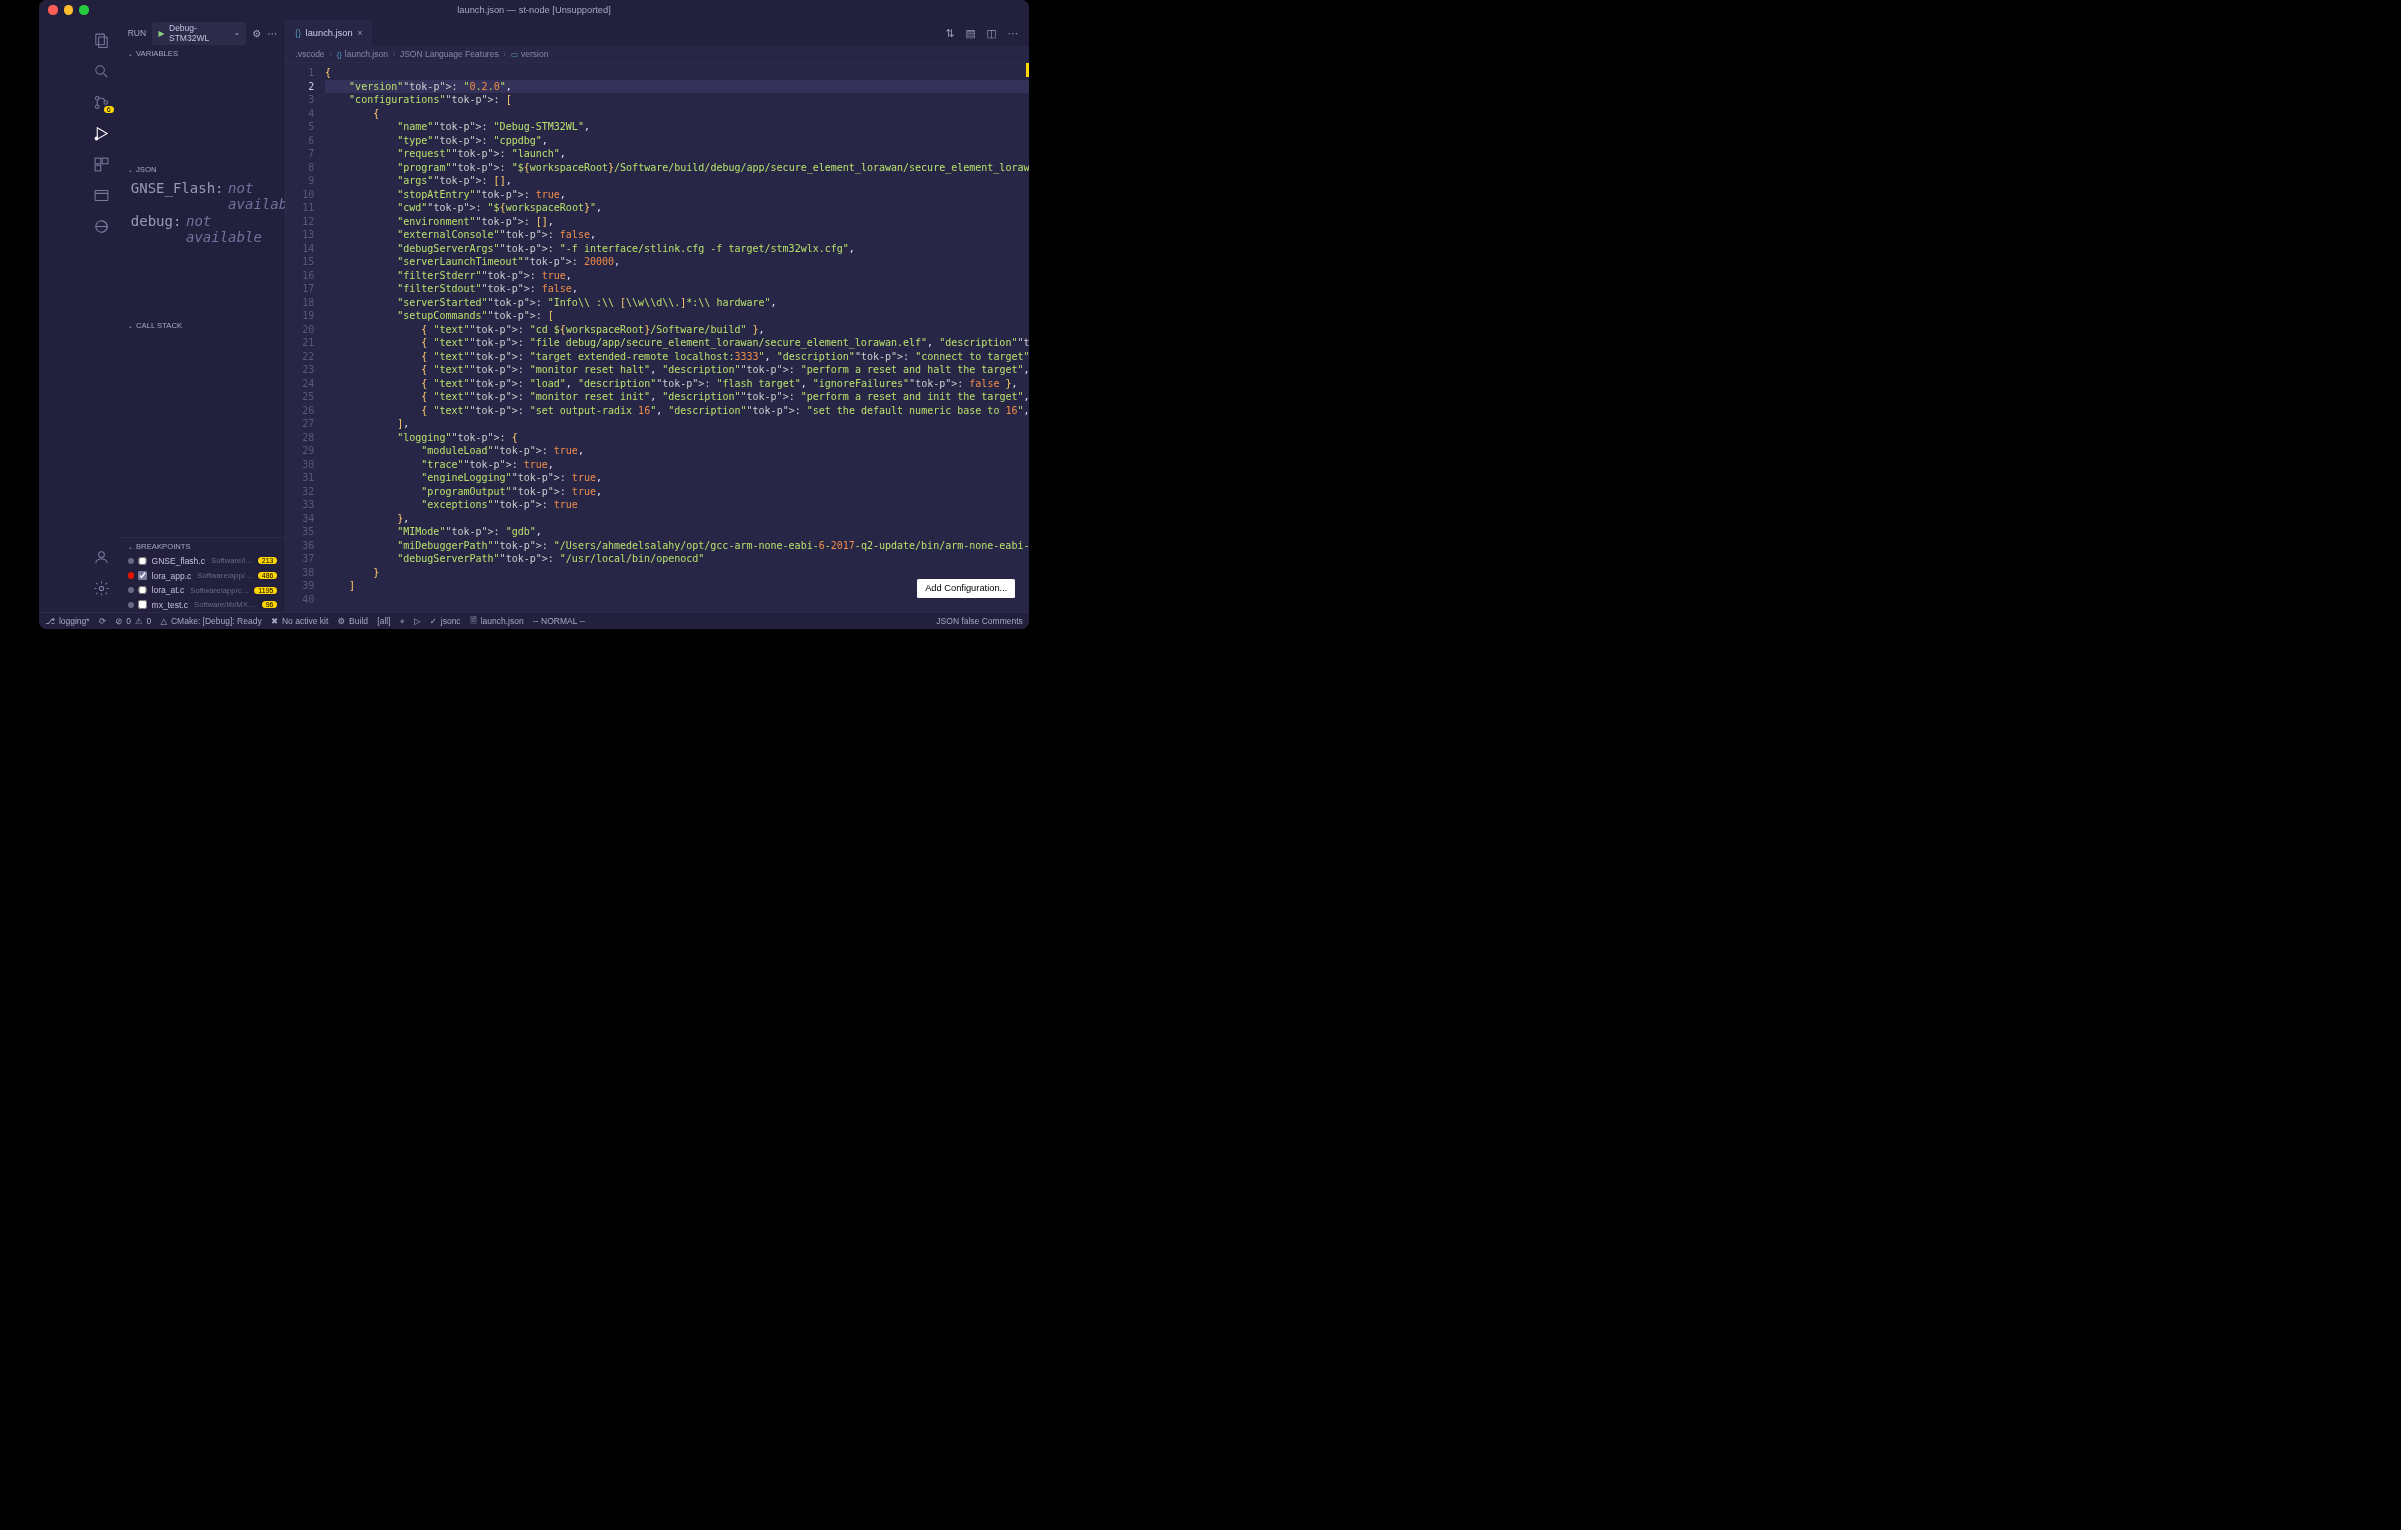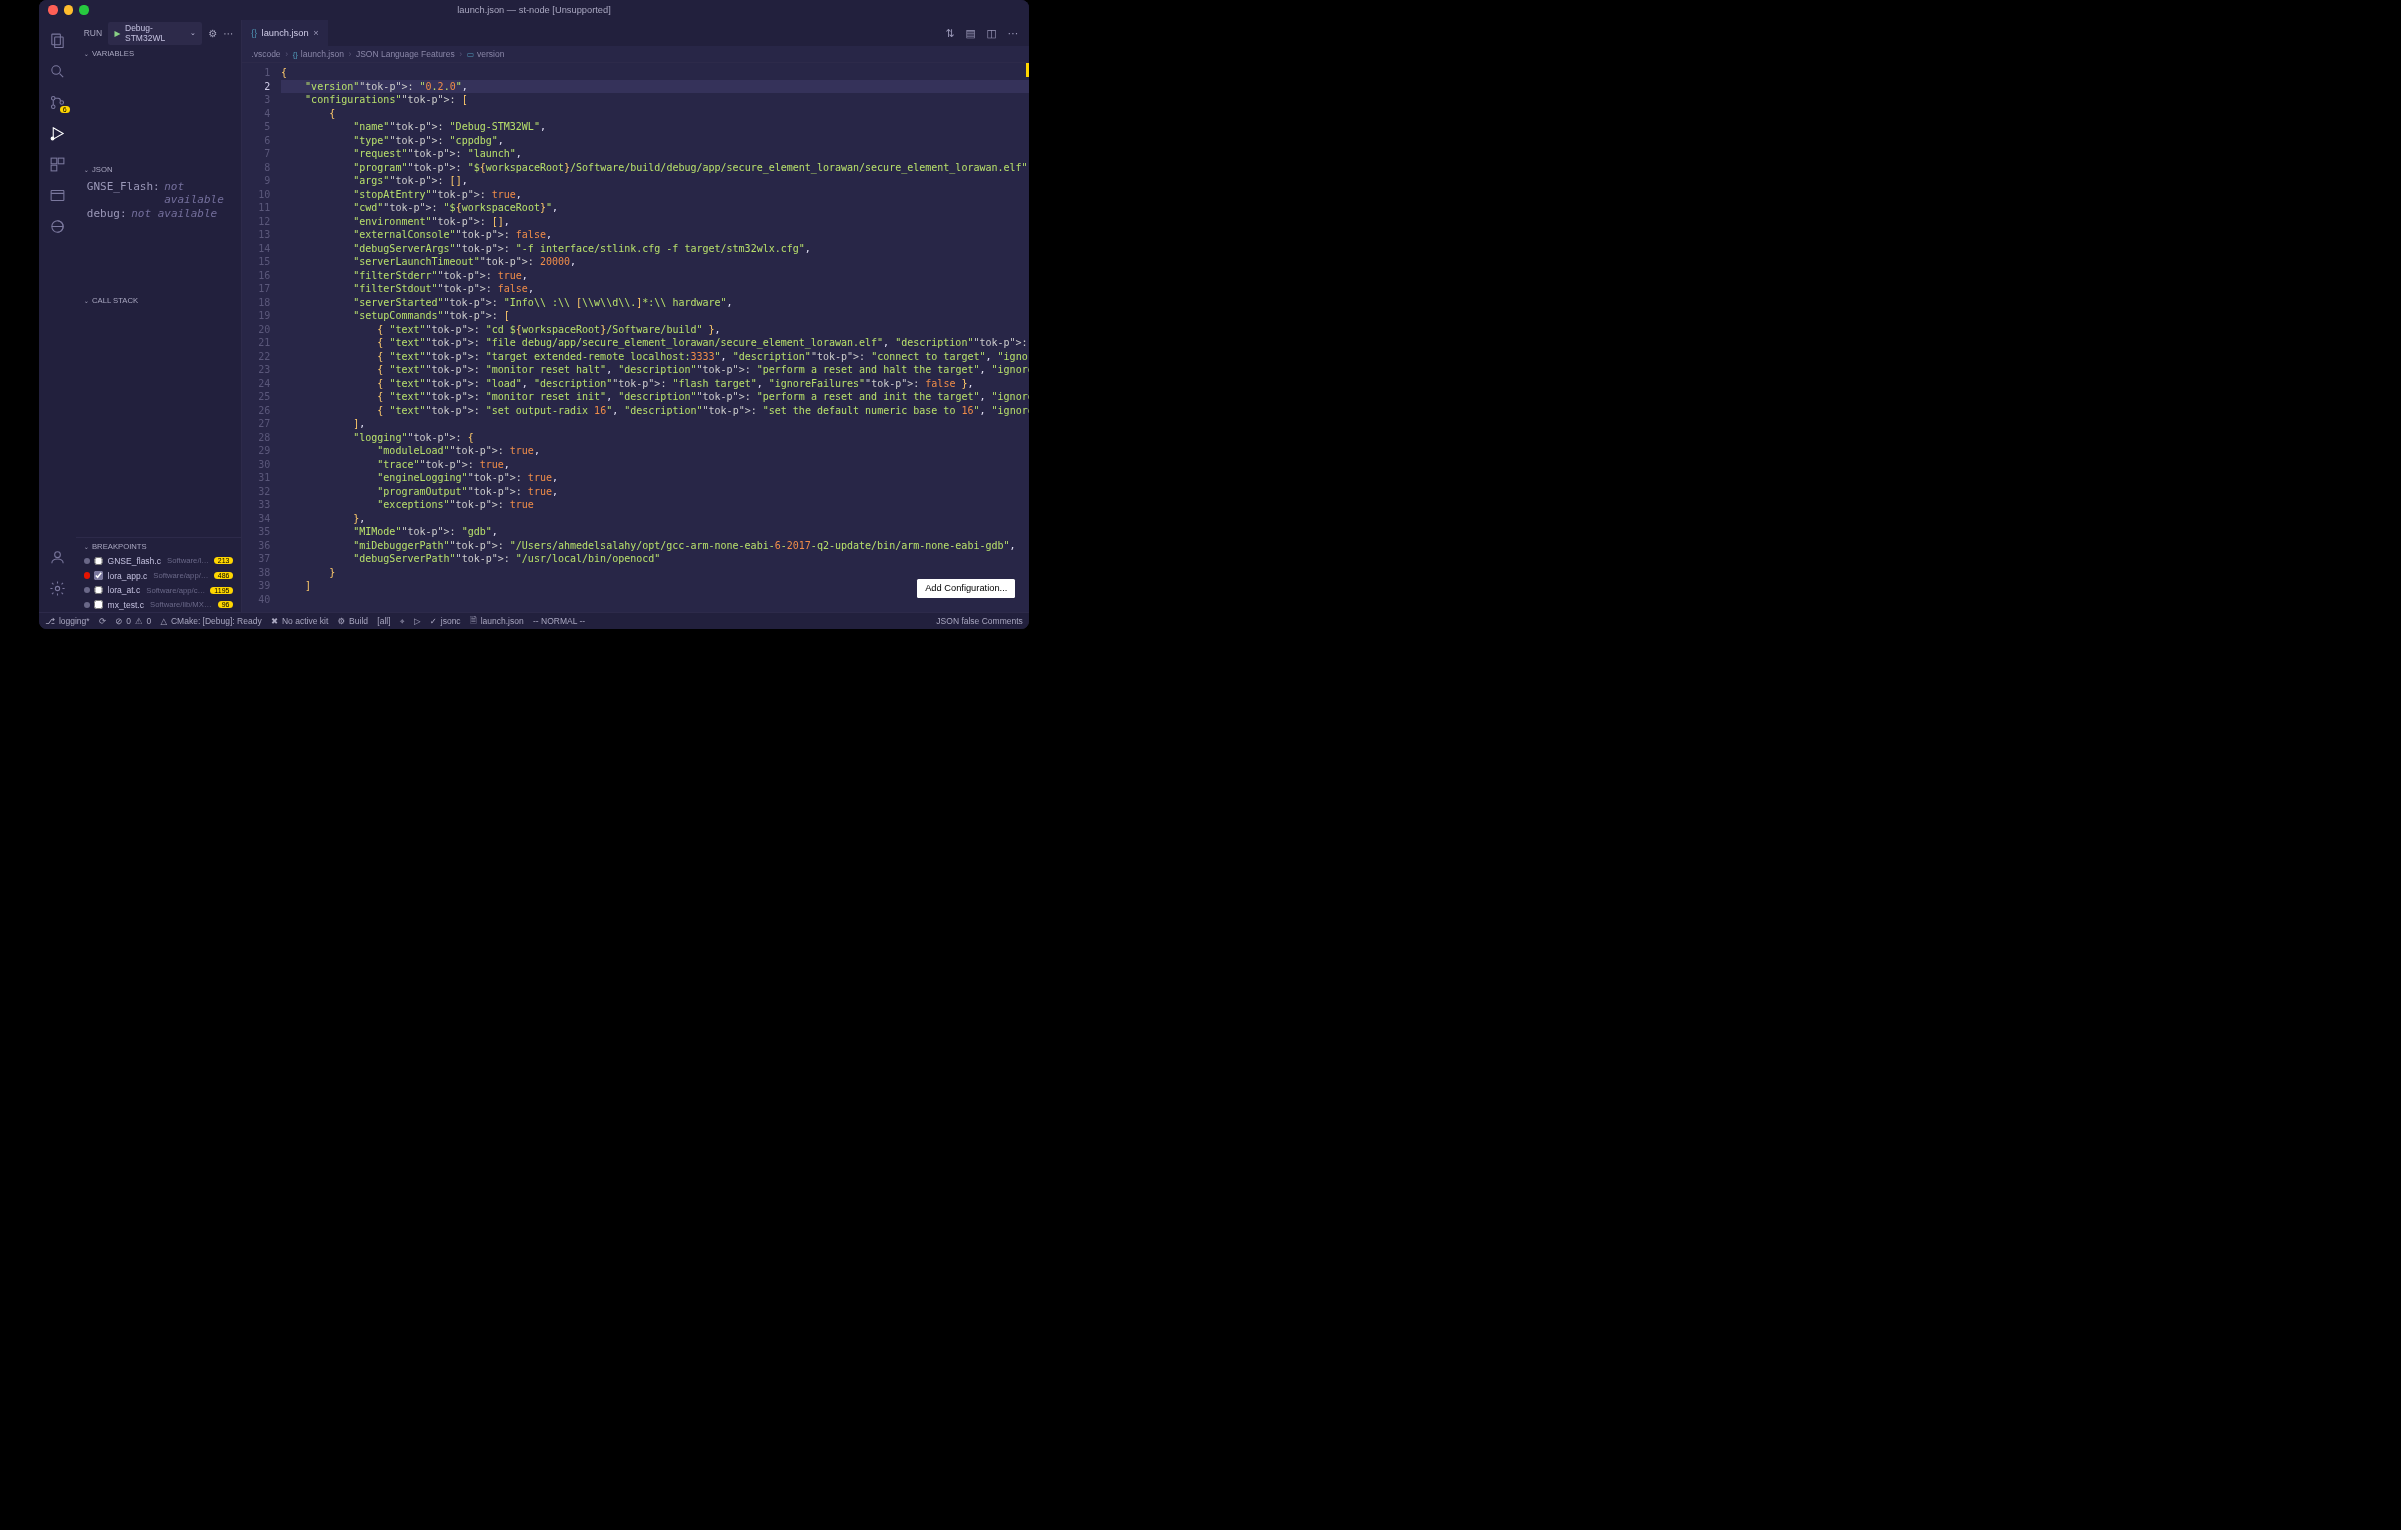--- a/index.html
+++ b/index.html
@@ -30,21 +30,21 @@
   background: #22203d;
   position: relative;
   font-size: 9.3px;
   color: #a9a7c0;
 }
 .traffic { position: absolute; left: 9.3px; top: 5.4px; display: flex; gap: 6.2px; }
 .traffic span { width: 9.3px; height: 9.3px; border-radius: 50%; display: block; }
 .tl-close { background: #ff5f56; }
 .tl-min { background: #ffbd2e; }
 .tl-max { background: #27c93f; }
-.body { flex: 1; display: flex; overflow: hidden; }
+.body { flex: 1; display: flex; overflow: hidden; padding-left: 44px; }
 
 
 .activity {
   width: 37px;
   background: #22203d;
   display: flex;
   flex-direction: column;
   align-items: center;
   padding-top: 4.6px;
 }
@@ -65,21 +65,21 @@
 .side-top { height:26px; display:flex; align-items:center; gap:6.2px; padding:0 7.7px; color:#a9a7c0; font-size:8.5px; }
 .side-top .config {
   display:flex; align-items:center; gap:4.6px; background:#2d2a4a; border-radius:2.3px; padding:1.5px 6.2px;
   color:#c5c2e0; flex:1; font-size:8.5px;
 }
 .side-top .play { color:#89d185; font-size:7.7px; }
 .side-top .icon-btn { color:#a9a7c0; cursor:pointer; font-size:10px; }
 .section-hdr { font-size:7.7px; color:#a9a7c0; padding:3.1px 7.7px; display:flex; align-items:center; gap:3.1px; cursor:pointer; }
 .section-hdr .chev { font-size:6.2px; }
 .section-body { padding:1.5px 10.8px; font-size:8.5px; color:#9b98b8; }
-.section-body .watch-row { display:flex; gap:4.6px; font-family:Menlo,monospace; font-size:11px; padding:0.8px 0;}
+.section-body .watch-row { display:flex; gap:4.6px; font-family:Menlo,monospace; font-size:14px; padding:0.8px 0;}
 .section-body .na { font-style:italic; color:#746f9c; }
 .breakpoints { margin-top:auto; border-top:0.8px solid #2d2a4a; }
 .bp-row { display:flex; align-items:center; gap:4.6px; padding:2.3px 7.7px; font-size:8.5px; color:#c5c2e0; }
 .bp-row .dot { width:6.2px; height:6.2px; border-radius:50%; }
 .bp-row .dot.grey { background:#6a6888; }
 .bp-row .dot.red { background:#e51400; }
 .bp-row input[type=checkbox]{ accent-color:#7b789e; width:8.5px; height:8.5px; }
 .bp-row .path { color:#6a6888; font-size:7.7px; margin-left:1.5px; white-space:nowrap; overflow:hidden; text-overflow:ellipsis; flex:1;}
 .bp-row .count { background:#ffd600; color:#000; border-radius:6.2px; font-size:7px; padding:0 3.9px; }
 

